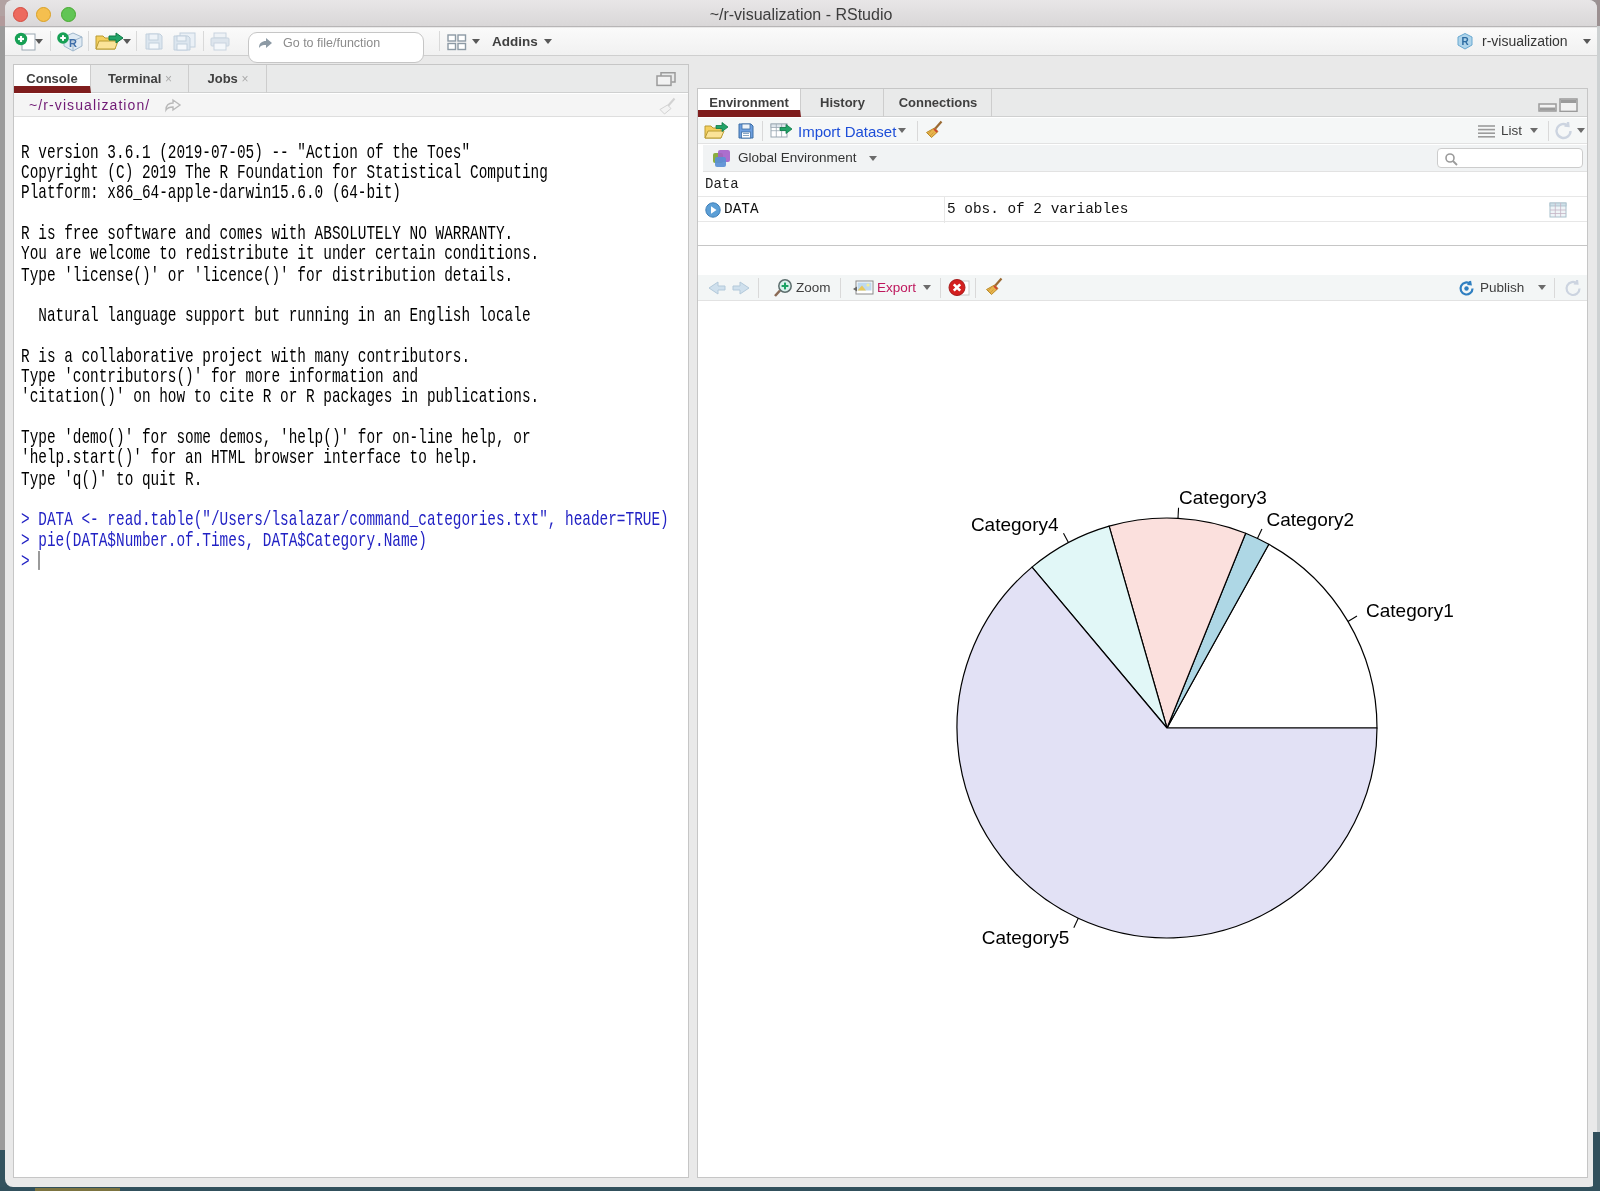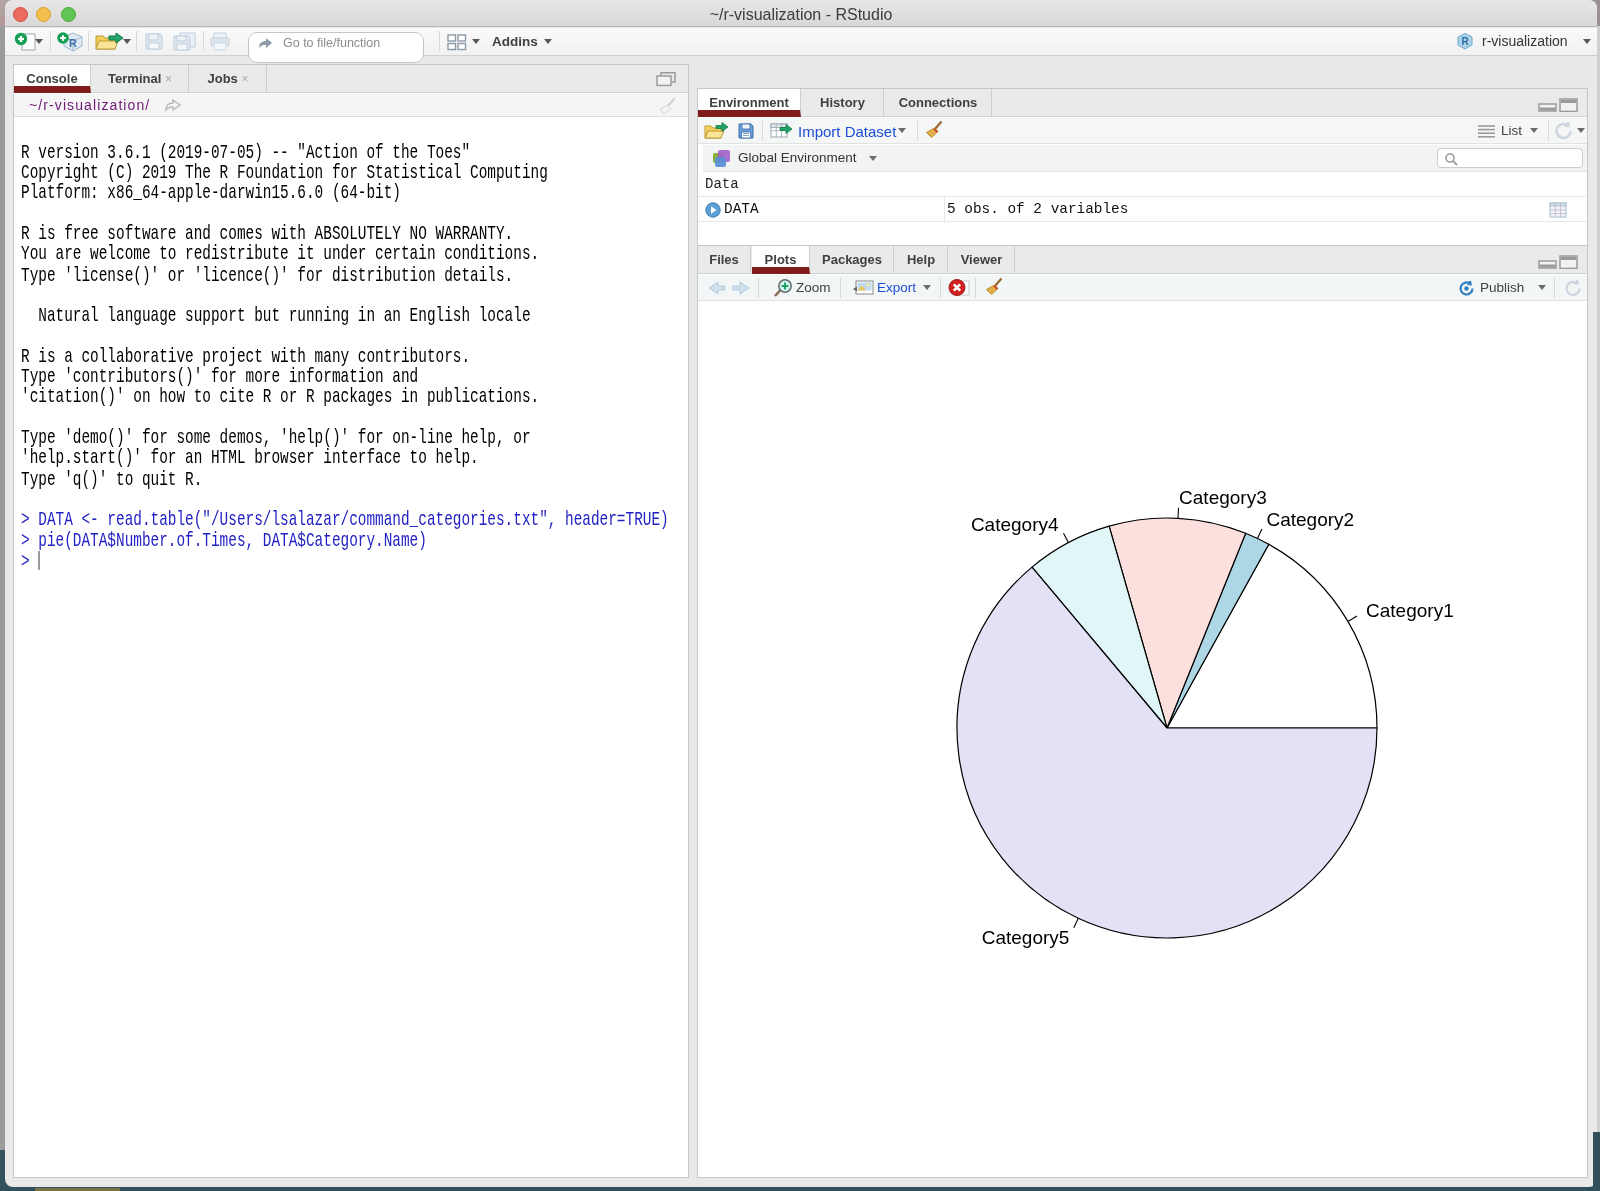--- a/index.html
+++ b/index.html
@@ -273,33 +273,20 @@
         <rect x="1" y="1" width="16" height="3" fill="#cfe0e8" stroke="#a8bfcb" stroke-width="0.8"></rect>
         <line x1="6.3" y1="1" x2="6.3" y2="15" stroke="#c4b4c4" stroke-width="0.8"></line>
         <line x1="11.6" y1="1" x2="11.6" y2="15" stroke="#c4b4c4" stroke-width="0.8"></line>
         <line x1="1" y1="8" x2="17" y2="8" stroke="#c4b4c4" stroke-width="0.8"></line>
         <line x1="1" y1="11.5" x2="17" y2="11.5" stroke="#c4b4c4" stroke-width="0.8"></line>
       </svg>
     </div>
   </div>
 
   <div class="panel" id="plots-panel" style="left:692px; top:245px; width:891px; height:933px;">
-    <div class="tabbar">
-      <div class="tab" style="left:0; width:53px;">Files</div>
-      <div class="tab active" style="left:54px; width:58px;">Plots</div>
-      <div class="tab" style="left:113px; width:83px;">Packages</div>
-      <div class="tab" style="left:197px; width:53px;">Help</div>
-      <div class="tab" style="left:251px; width:66px;">Viewer</div>
-      <svg class="abs" style="left:840px; top:9px;" width="40" height="14" viewBox="0 0 40 14">
-        <rect x="1" y="6" width="17" height="7" fill="#f2f2f2" stroke="#9b9b9b" stroke-width="1.5"></rect>
-        <rect x="1.8" y="9.5" width="15.4" height="3" fill="#9b9b9b"></rect>
-        <rect x="22" y="1" width="17" height="12.4" fill="#f2f2f2" stroke="#9b9b9b" stroke-width="1.5"></rect>
-        <rect x="22.8" y="1.8" width="15.4" height="3.2" fill="#9b9b9b"></rect>
-      </svg>
-    </div>
     <div class="abs" style="left:0; top:29px; right:0; height:26px; background:#f3f6f6; border-bottom:1px solid #e2e2e2;">
       <svg class="abs" style="left:8px; top:4px;" width="46" height="18" viewBox="0 0 46 18">
         <path d="M12 3 L12 7 L19 7 L19 11 L12 11 L12 15 L3 9 Z" fill="#cfe0ed" stroke="#b3c9da" stroke-width="1"></path>
         <path d="M34 3 L34 7 L27 7 L27 11 L34 11 L34 15 L43 9 Z" fill="#cfe0ed" stroke="#b3c9da" stroke-width="1"></path>
       </svg>
       <div class="tsep" style="left:60px; top:3px;"></div>
       <svg class="abs" style="left:74px; top:3px;" width="22" height="20" viewBox="0 0 22 20">
         <line x1="8" y1="12.5" x2="3" y2="18" stroke="#8a6a55" stroke-width="2.6"></line>
         <circle cx="13" cy="8" r="6.2" fill="#d8f0ec" stroke="#5c6d6d" stroke-width="1.5"></circle>
         <rect x="9.6" y="7" width="6.8" height="2" fill="#19a263"></rect>
@@ -307,21 +294,21 @@
       </svg>
       <span style="position:absolute; left:98px; top:5px; font-size:13.5px; color:#404040;">Zoom</span>
       <div class="tsep" style="left:142px; top:3px;"></div>
       <svg class="abs" style="left:154px; top:5px;" width="22" height="17" viewBox="0 0 22 17">
         <rect x="4" y="1" width="17" height="13" fill="#fff" stroke="#8a8a8a"></rect>
         <rect x="5.5" y="2.5" width="14" height="8" fill="#bfd9ee"></rect>
         <path d="M5.5 10.5 L10 5.5 L14 10.5 Z" fill="#e8c85a"></path>
         <circle cx="16" cy="5" r="1.6" fill="#f4ee9a"></circle>
         <path d="M1 9 L5 6.5 L5 11.5 Z" fill="#666"></path>
       </svg>
-      <span style="position:absolute; left:179px; top:5px; font-size:13.5px; color:#1d4ed8;">Export</span>
+      <span style="position:absolute; left:179px; top:5px; font-size:13.5px; color:#be185d;">Export</span>
       <div class="caret" style="left:225px; top:10px; border-top-color:#6b6b6b;"></div>
       <div class="tsep" style="left:242px; top:3px;"></div>
       <svg class="abs" style="left:250px; top:3px;" width="22" height="20" viewBox="0 0 22 20">
         <rect x="9" y="3" width="12" height="14" fill="#fff" stroke="#c9c9c9"></rect>
         <circle cx="9" cy="9.5" r="8" fill="#d41f1f" stroke="#a41b1b"></circle>
         <path d="M5.8 6.3 L12.2 12.7 M12.2 6.3 L5.8 12.7" stroke="#fff" stroke-width="2.6"></path>
       </svg>
       <div class="tsep" style="left:277px; top:3px;"></div>
       <svg class="abs" style="left:286px; top:2px;" width="20" height="21" viewBox="0 0 20 21">
         <path d="M17.5 1.5 L10.5 9.5" stroke="#9a6a33" stroke-width="2.2"></path>

